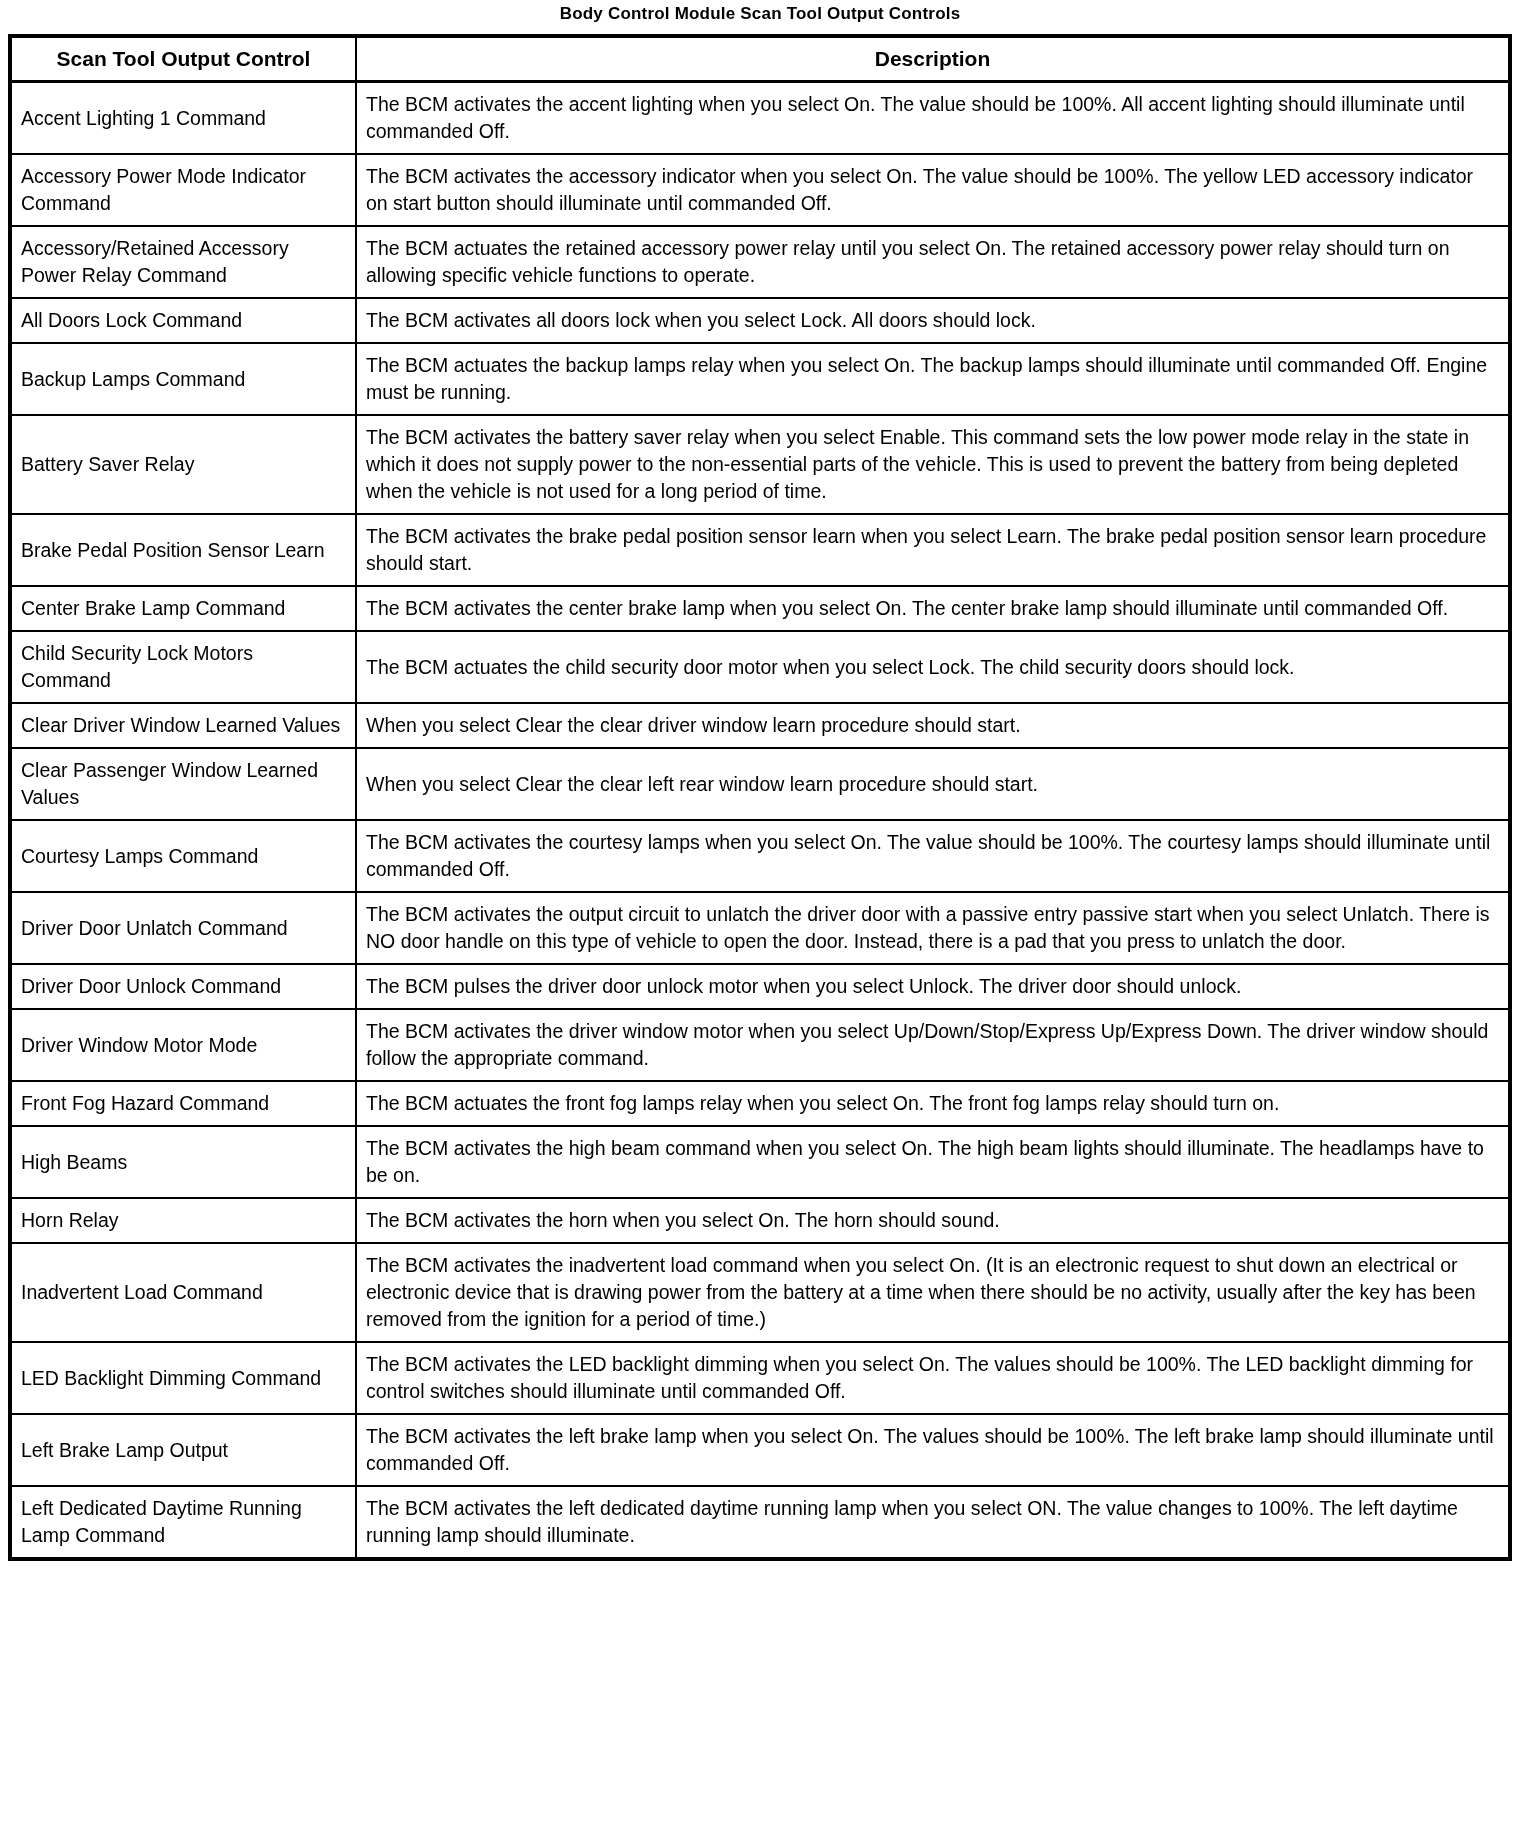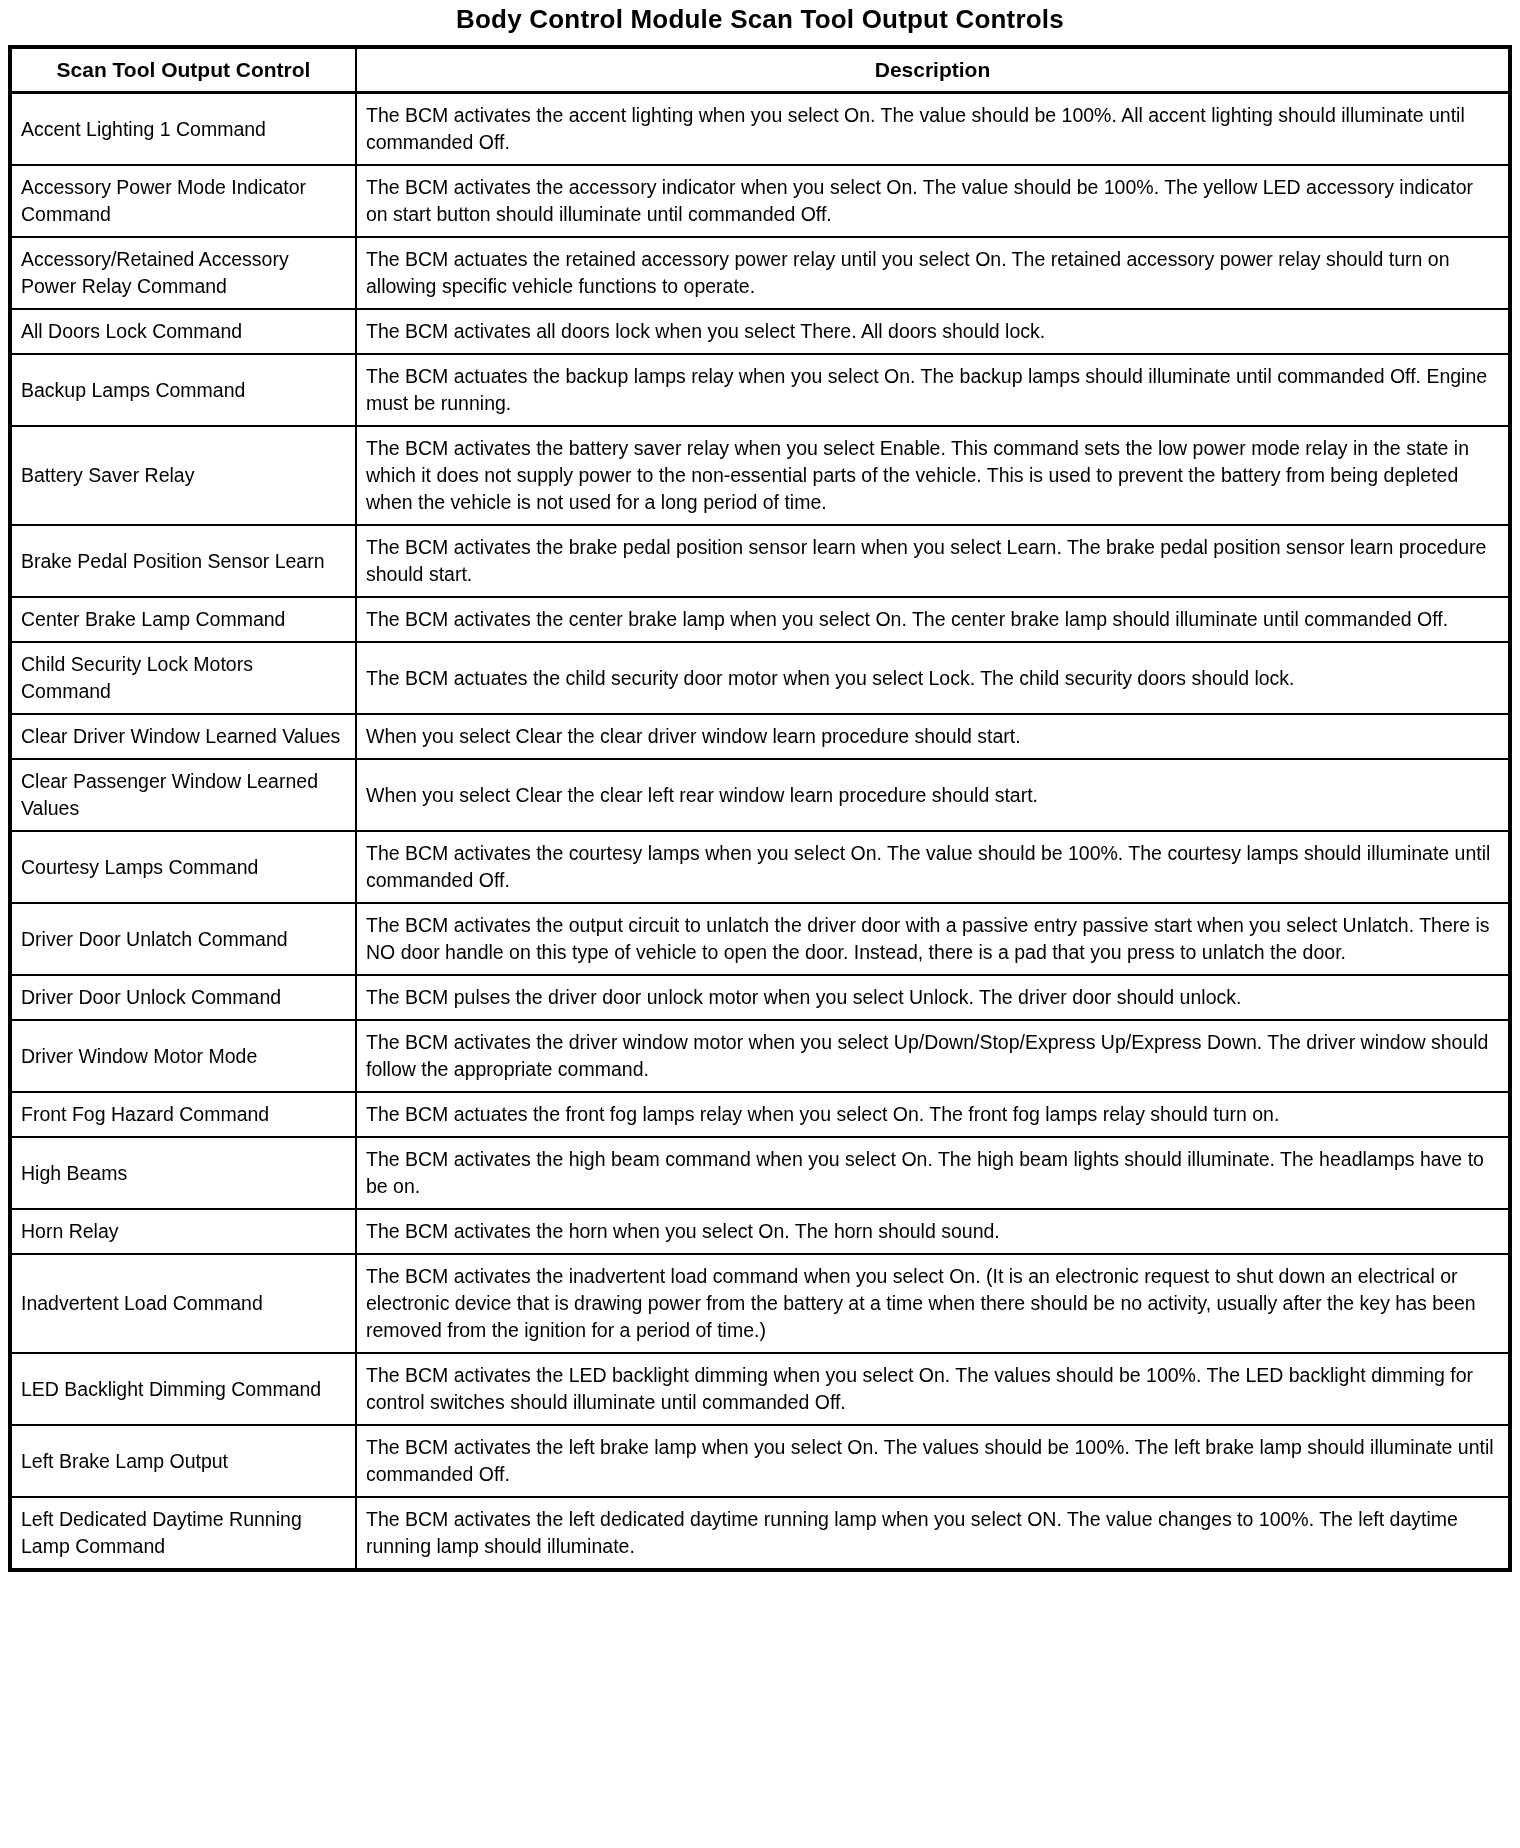--- a/index.html
+++ b/index.html
@@ -8,21 +8,21 @@
     background: #ffffff;
     color: #000000;
     font-family: "Liberation Sans", sans-serif;
   }
   .page {
     width: 1520px;
     box-sizing: border-box;
     padding: 2px 8px 10px 8px;
   }
   .page-title {
-    font-size: 26px;
+    font-size: 17px;
     font-weight: bold;
     text-align: center;
     margin: 2px 0 10px 0;
     letter-spacing: 0.2px;
   }
   table.bcm-table {
     border-collapse: collapse;
     table-layout: fixed;
     width: 1504px;
     border: 4px solid #000000;
@@ -76,21 +76,21 @@
     <td class="description-cell">The BCM activates the accessory indicator when you select On. The value should be 100%. The yellow LED accessory indicator on start button should illuminate until commanded Off.</td>
   </tr>
 
   <tr>
     <td class="control-cell">Accessory/Retained Accessory Power Relay Command</td>
     <td class="description-cell">The BCM actuates the retained accessory power relay until you select On. The retained accessory power relay should turn on allowing specific vehicle functions to operate.</td>
   </tr>
 
   <tr>
     <td class="control-cell">All Doors Lock Command</td>
-    <td class="description-cell">The BCM activates all doors lock when you select There. All doors should lock.</td>
+    <td class="description-cell">The BCM activates all doors lock when you select Lock. All doors should lock.</td>
   </tr>
 
   <tr>
     <td class="control-cell">Backup Lamps Command</td>
     <td class="description-cell">The BCM actuates the backup lamps relay when you select On. The backup lamps should illuminate until commanded Off. Engine must be running.</td>
   </tr>
 
   <tr>
     <td class="control-cell">Battery Saver Relay</td>
     <td class="description-cell">The BCM activates the battery saver relay when you select Enable. This command sets the low power mode relay in the state in which it does not supply power to the non-essential parts of the vehicle. This is used to prevent the battery from being depleted when the vehicle is not used for a long period of time.</td>

